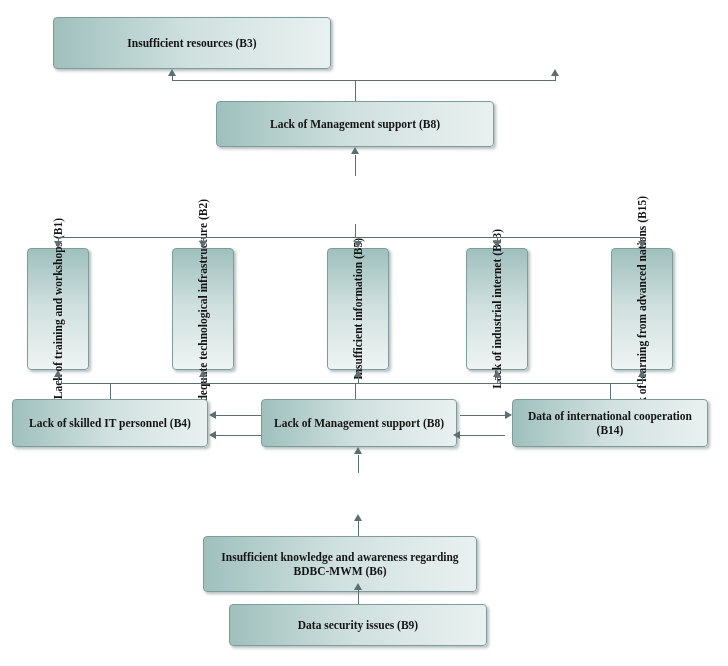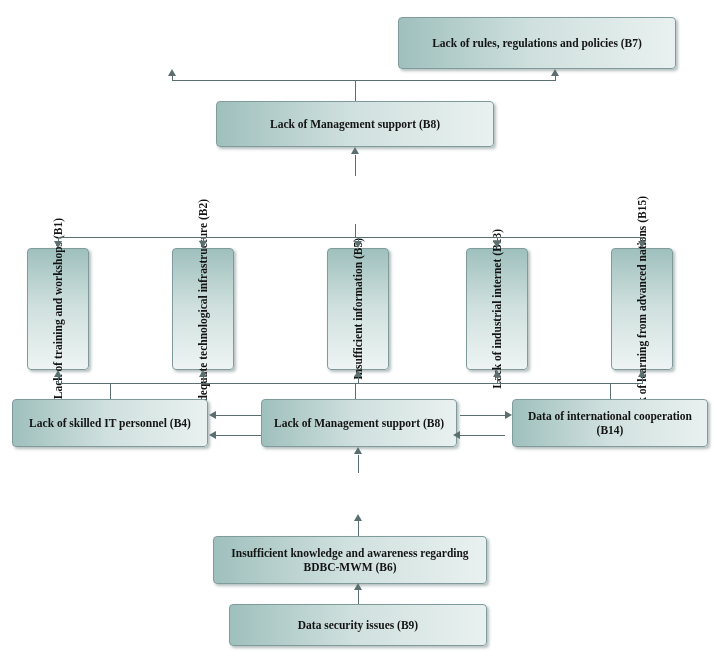--- a/index.html
+++ b/index.html
@@ -78,24 +78,24 @@
     border-top: 4px solid transparent;
     border-bottom: 4px solid transparent;
     border-left: 7px solid #5c6f70;
   }
 </style>
 </head>
 <body>
 
 <div id="canvas">
 
-
-  <div class="node" style="left:398px; top:17px; width:278px; height:52px;">
-    <span class="lbl">Lack of rules, regulations and policies (B7)</span>
-  </div>
+  <div class="node" style="left:53px; top:17px; width:278px; height:52px;">
+    <span class="lbl">Insufficient  resources (B3)</span>
+  </div>
+
 
   <div class="node" style="left:216px; top:101px; width:278px; height:46px;">
     <span class="lbl">Lack of Management support (B8)</span>
   </div>
 
 
   <div class="node vertical vgrad" style="left:27px; top:248px; width:62px; height:122px;">
     <span class="lbl">Lack of training and workshops (B1)</span>
   </div>
 
@@ -121,21 +121,21 @@
 
   <div class="node" style="left:261px; top:399px; width:196px; height:48px;">
     <span class="lbl">Lack of Management support (B8)</span>
   </div>
 
   <div class="node" style="left:512px; top:399px; width:196px; height:48px;">
     <span class="lbl">Data of international cooperation (B14)</span>
   </div>
 
 
-  <div class="node" style="left:213px; top:536px; width:274px; height:48px;">
+  <div class="node" style="left:203px; top:536px; width:274px; height:56px;">
     <span class="lbl">Insufficient  knowledge and awareness regarding BDBC-MWM (B6)</span>
   </div>
 
   <div class="node" style="left:229px; top:604px; width:258px; height:42px;">
     <span class="lbl">Data security issues (B9)</span>
   </div>
 
   <div class="arrow v" style="left:355px; top:80px; height:21px;"></div>
   <div class="arrow h" style="left:172px; top:80px; width:383px;"></div>
   <div class="arrow v" style="left:172px; top:76px; height:5px;"></div>

